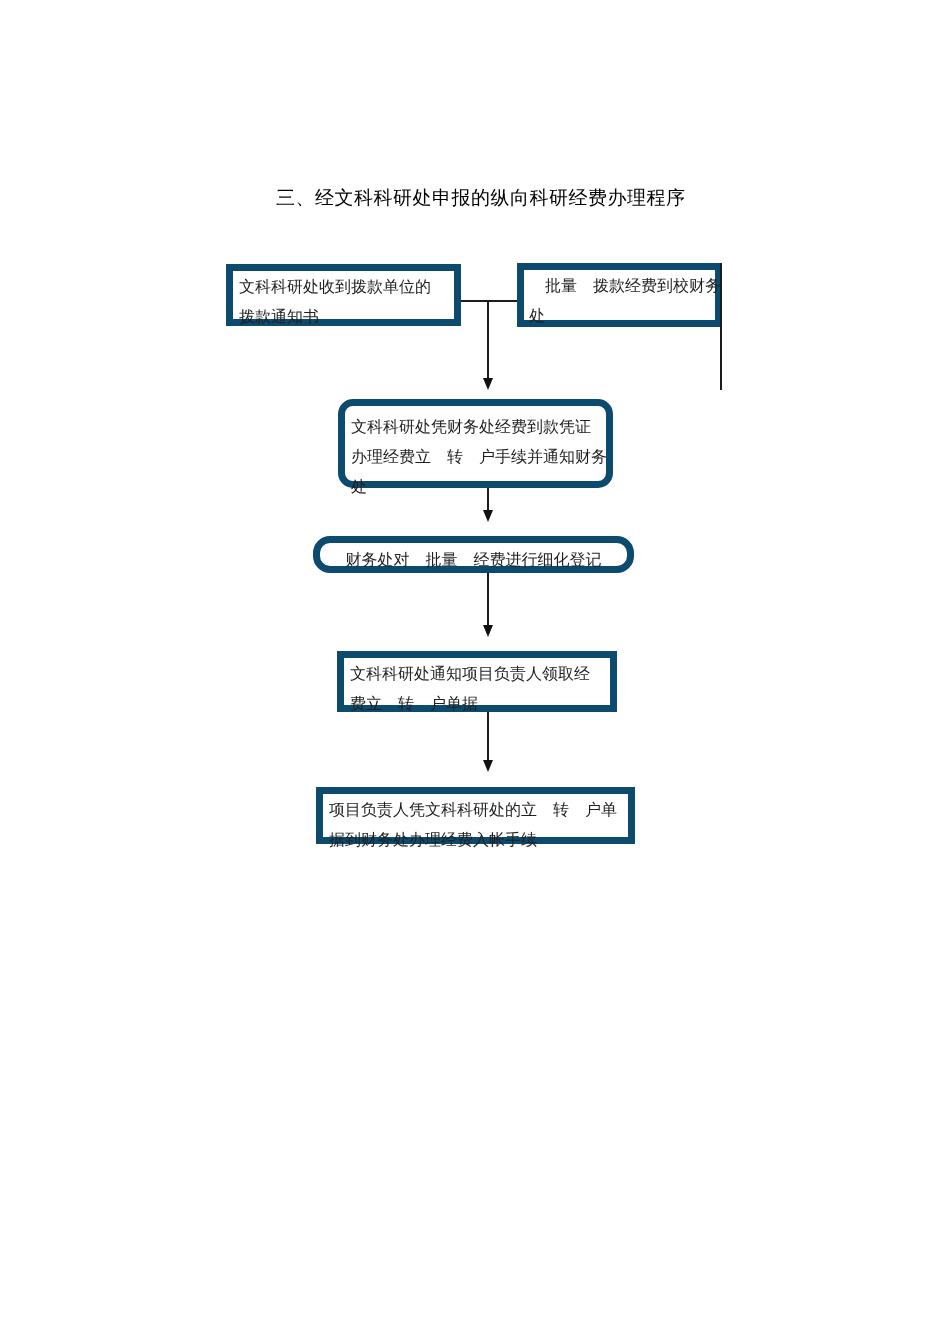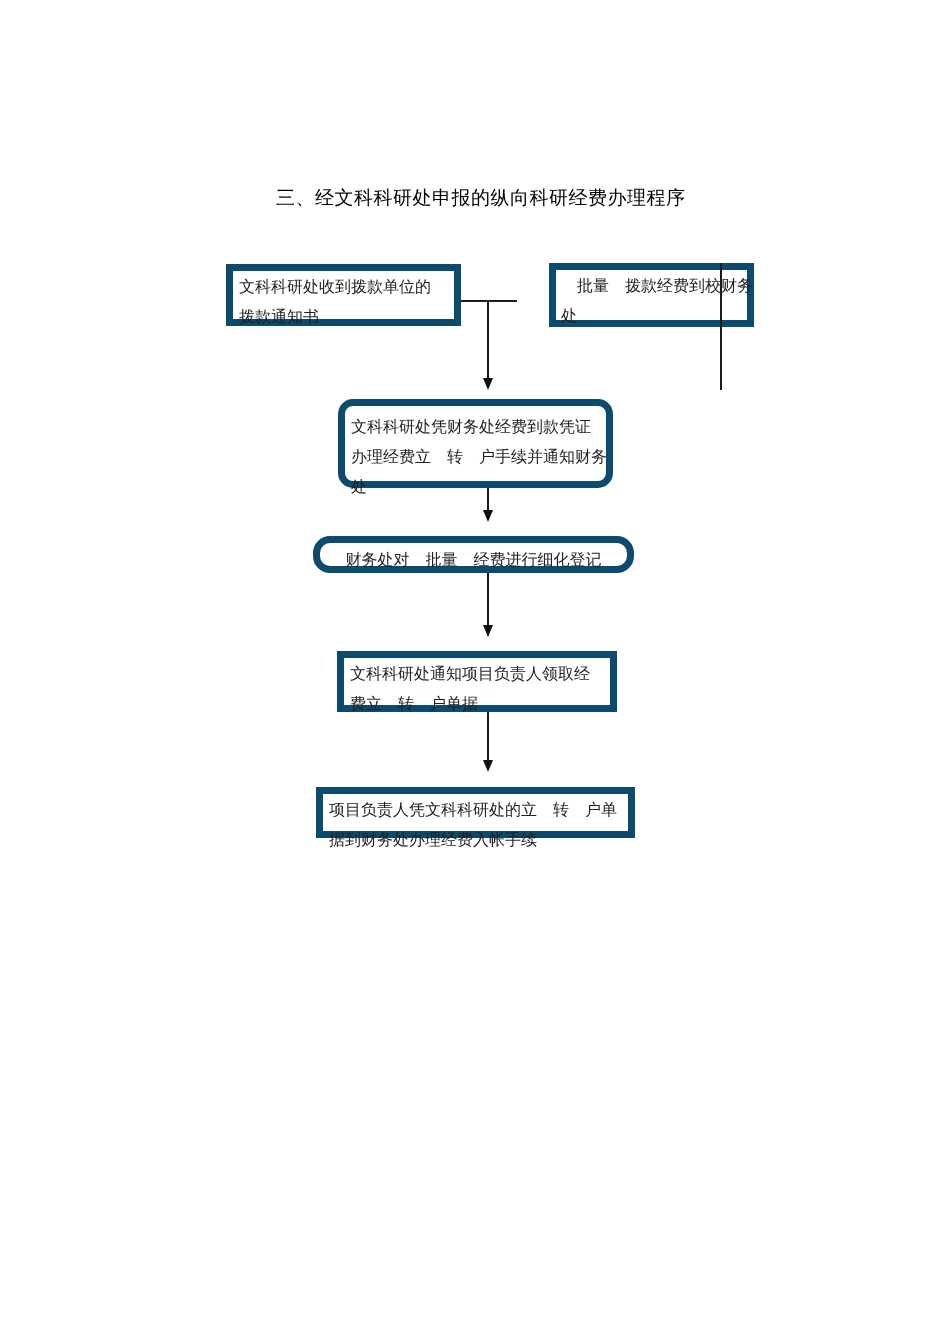--- a/index.html
+++ b/index.html
@@ -59,21 +59,21 @@
 </head>
 <body>
 
 <div class="page">
 
   <div class="doc-title">三、经文科科研处申报的纵向科研经费办理程序</div>
 
   <div class="node" style="left:226px; top:264px; width:235px; height:62px;">文科科研处收到拨款单位的
 拨款通知书</div>
 
-  <div class="node" style="left:517px; top:263px; width:205px; height:64px; padding-left:5px;margin-left:32px;">　批量　拨款经费到校财务
+  <div class="node" style="left:517px; top:263px; width:205px; height:64px; padding-left:5px;">　批量　拨款经费到校财务
 处</div>
 
   <div class="hline" style="left:461px; top:300px; width:56px;"></div>
 
   <div class="vline" style="left:487px; top:301px; height:78px;"></div>
   <div class="ahead" style="left:483px; top:378px;"></div>
 
   <div class="vline" style="left:720px; top:263px; height:127px;"></div>
 
   <div class="node" style="left:338px; top:399px; width:275px; height:89px; padding-top:6px;border-radius:15px;">文科科研处凭财务处经费到款凭证
@@ -87,16 +87,16 @@
 
   <div class="vline" style="left:487px; top:573px; height:53px;"></div>
   <div class="ahead" style="left:483px; top:625px;"></div>
 
   <div class="node" style="left:337px; top:651px; width:280px; height:61px;">文科科研处通知项目负责人领取经
 费立　转　户单据</div>
 
   <div class="vline" style="left:487px; top:712px; height:49px;"></div>
   <div class="ahead" style="left:483px; top:760px;"></div>
 
-  <div class="node" style="left:316px; top:787px; width:319px; height:51px;">项目负责人凭文科科研处的立　转　户单
+  <div class="node" style="left:316px; top:787px; width:319px; height:57px;">项目负责人凭文科科研处的立　转　户单
 据到财务处办理经费入帐手续</div>
 
 </div>
 
 </body></html>

